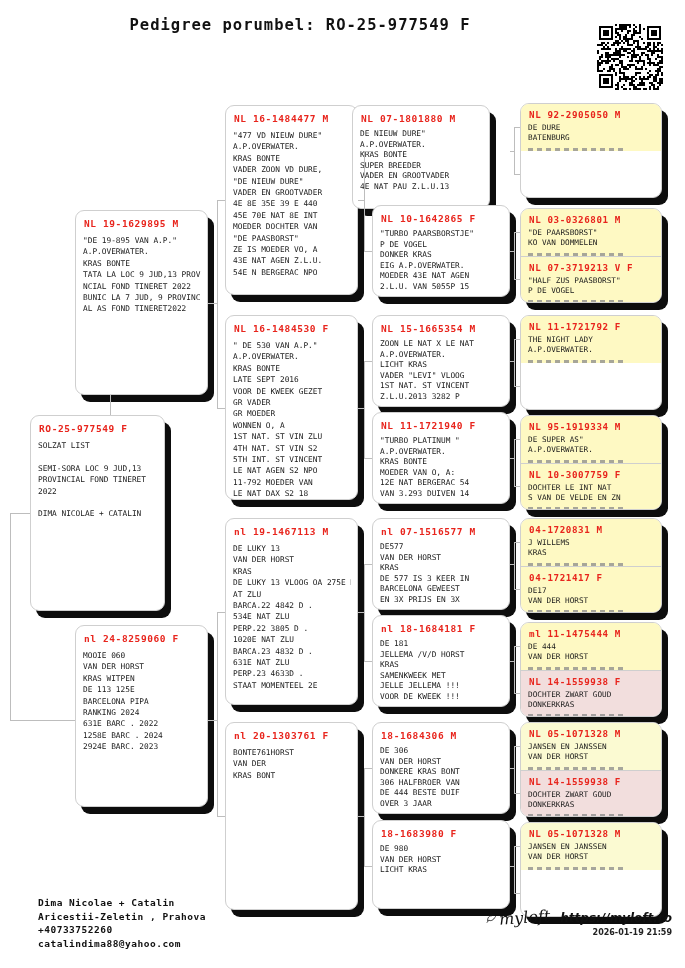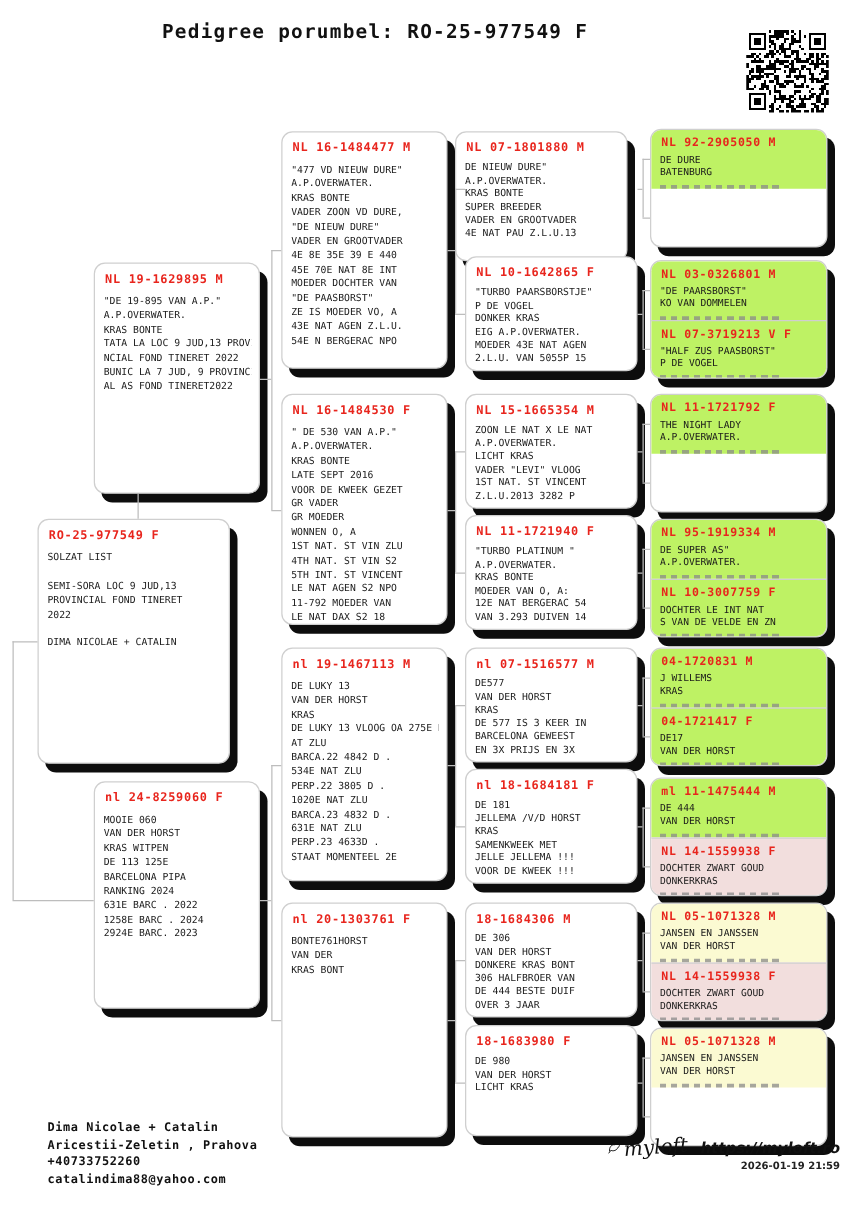--- a/index.html
+++ b/index.html
@@ -12,21 +12,21 @@
         box-shadow:6px 7px 0 #0d0d0d;box-sizing:border-box;}
   .pbox{padding:5px 6px 4px 7px;overflow:hidden;}
   .pbox-id{font-size:9.5px;font-weight:bold;color:#e8251d;letter-spacing:.6px;
         margin:2px 0 6px 1px;white-space:pre;}
   .pline{font-size:7.8px;line-height:11.4px;color:#1a1a1a;white-space:pre;overflow:hidden;}
   .pline.blank{height:11.4px;}
   .g4 .pline{line-height:10.6px;}
   .g4 .pbox-id{margin-bottom:5px;}
   
   .pcard{overflow:hidden;}
-  .pentry{position:relative;height:47px;padding:3px 6px 0 7px;box-sizing:border-box;background:#bef264;}
+  .pentry{position:relative;height:47px;padding:3px 6px 0 7px;box-sizing:border-box;background:#fef9c3;}
   .pentry + .pentry{border-top:1px solid #cfcfcf;}
   .pentry .pbox-id{font-size:9.2px;margin:2px 0 3px 1px;}
   .pentry .pline{font-size:7.7px;line-height:10.2px;}
   .bg-pink{background:#f2dedd;}
   .bg-yellow{background:#fbfad2;}
   .sliver{position:absolute;left:7px;bottom:0;height:3px;width:70%;overflow:hidden;
         background:repeating-linear-gradient(90deg,#8a8a8a 0 5px,transparent 5px 9px);opacity:.75;}
   
   .cv,.ch{position:absolute;background:#bdbdbd;}
   .cv{width:1px;}
@@ -455,21 +455,21 @@
       <rect x="3" y="3" width="3" height="3" fill="#000"></rect>
       <rect x="25" y="1" width="7" height="7" fill="#000"></rect>
       <rect x="26" y="2" width="5" height="5" fill="#fff"></rect>
       <rect x="27" y="3" width="3" height="3" fill="#000"></rect>
       <rect x="1" y="25" width="7" height="7" fill="#000"></rect>
       <rect x="2" y="26" width="5" height="5" fill="#fff"></rect>
       <rect x="3" y="27" width="3" height="3" fill="#000"></rect>
     </svg>
 
   <div id="tree">
-      <div class="pbox " style="left: 30px; top: 415px; width: 154px; height: 196px;">
+      <div class="pbox " style="left: 30px; top: 415px; width: 135px; height: 196px;">
         <div class="pbox-id">RO-25-977549 F</div>
         <div class="pline">SOLZAT LIST</div>
         <div class="pline blank"></div>
         <div class="pline">SEMI-SORA LOC 9 JUD,13</div>
         <div class="pline">PROVINCIAL FOND TINERET</div>
         <div class="pline">2022</div>
         <div class="pline blank"></div>
         <div class="pline">DIMA NICOLAE + CATALIN</div>
       </div>
       <div class="pbox " style="left: 75px; top: 210px; width: 133px; height: 185px;">
@@ -542,21 +542,21 @@
         <div class="pline">631E NAT ZLU</div>
         <div class="pline">PERP.23 4633D .</div>
         <div class="pline">STAAT MOMENTEEL 2E</div>
       </div>
       <div class="pbox " style="left: 225px; top: 722px; width: 133px; height: 188px;">
         <div class="pbox-id">nl 20-1303761 F</div>
         <div class="pline">BONTE761HORST</div>
         <div class="pline">VAN DER</div>
         <div class="pline">KRAS BONT</div>
       </div>
-      <div class="pbox g4" style="left: 364px; top: 105px; width: 138px; height: 104px;">
+      <div class="pbox g4" style="left: 352px; top: 105px; width: 138px; height: 104px;">
         <div class="pbox-id">NL 07-1801880 M</div>
         <div class="pline">DE NIEUW DURE"</div>
         <div class="pline">A.P.OVERWATER.</div>
         <div class="pline">KRAS BONTE</div>
         <div class="pline">SUPER BREEDER</div>
         <div class="pline">VADER EN GROOTVADER</div>
         <div class="pline">4E NAT PAU Z.L.U.13</div>
       </div>
       <div class="pbox g4" style="left: 372px; top: 205px; width: 138px; height: 92px;">
         <div class="pbox-id">NL 10-1642865 F</div>

